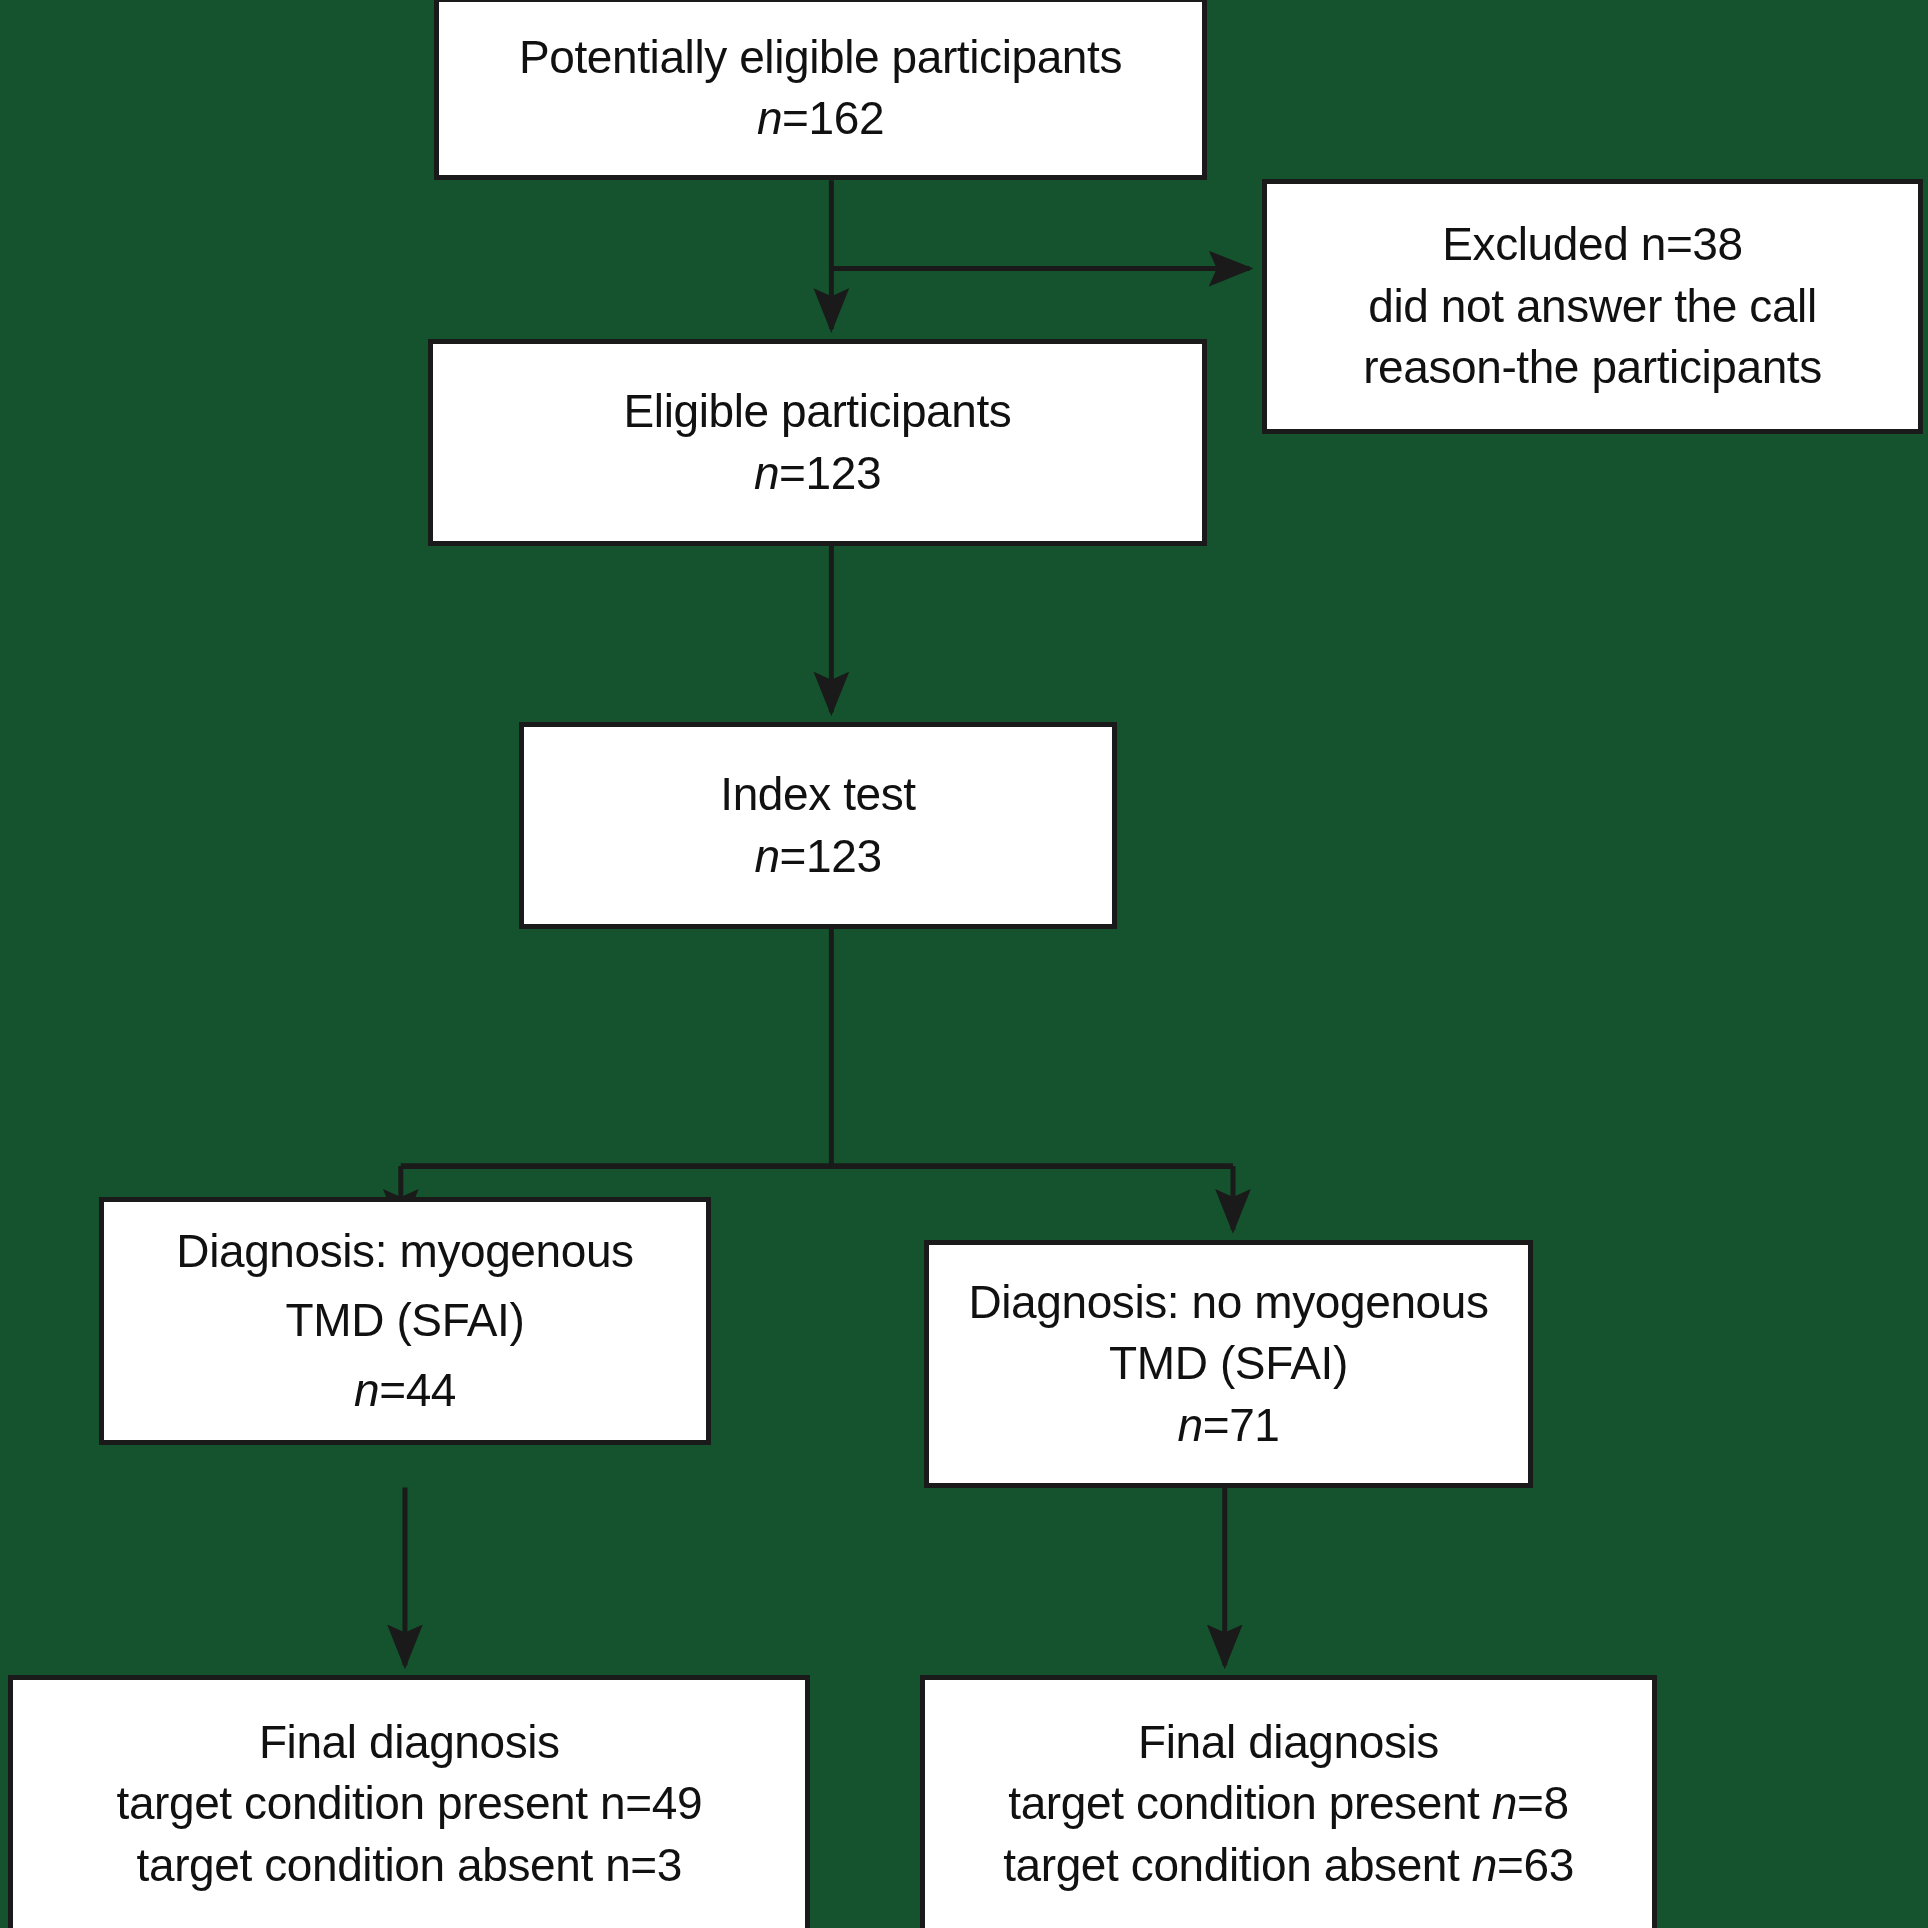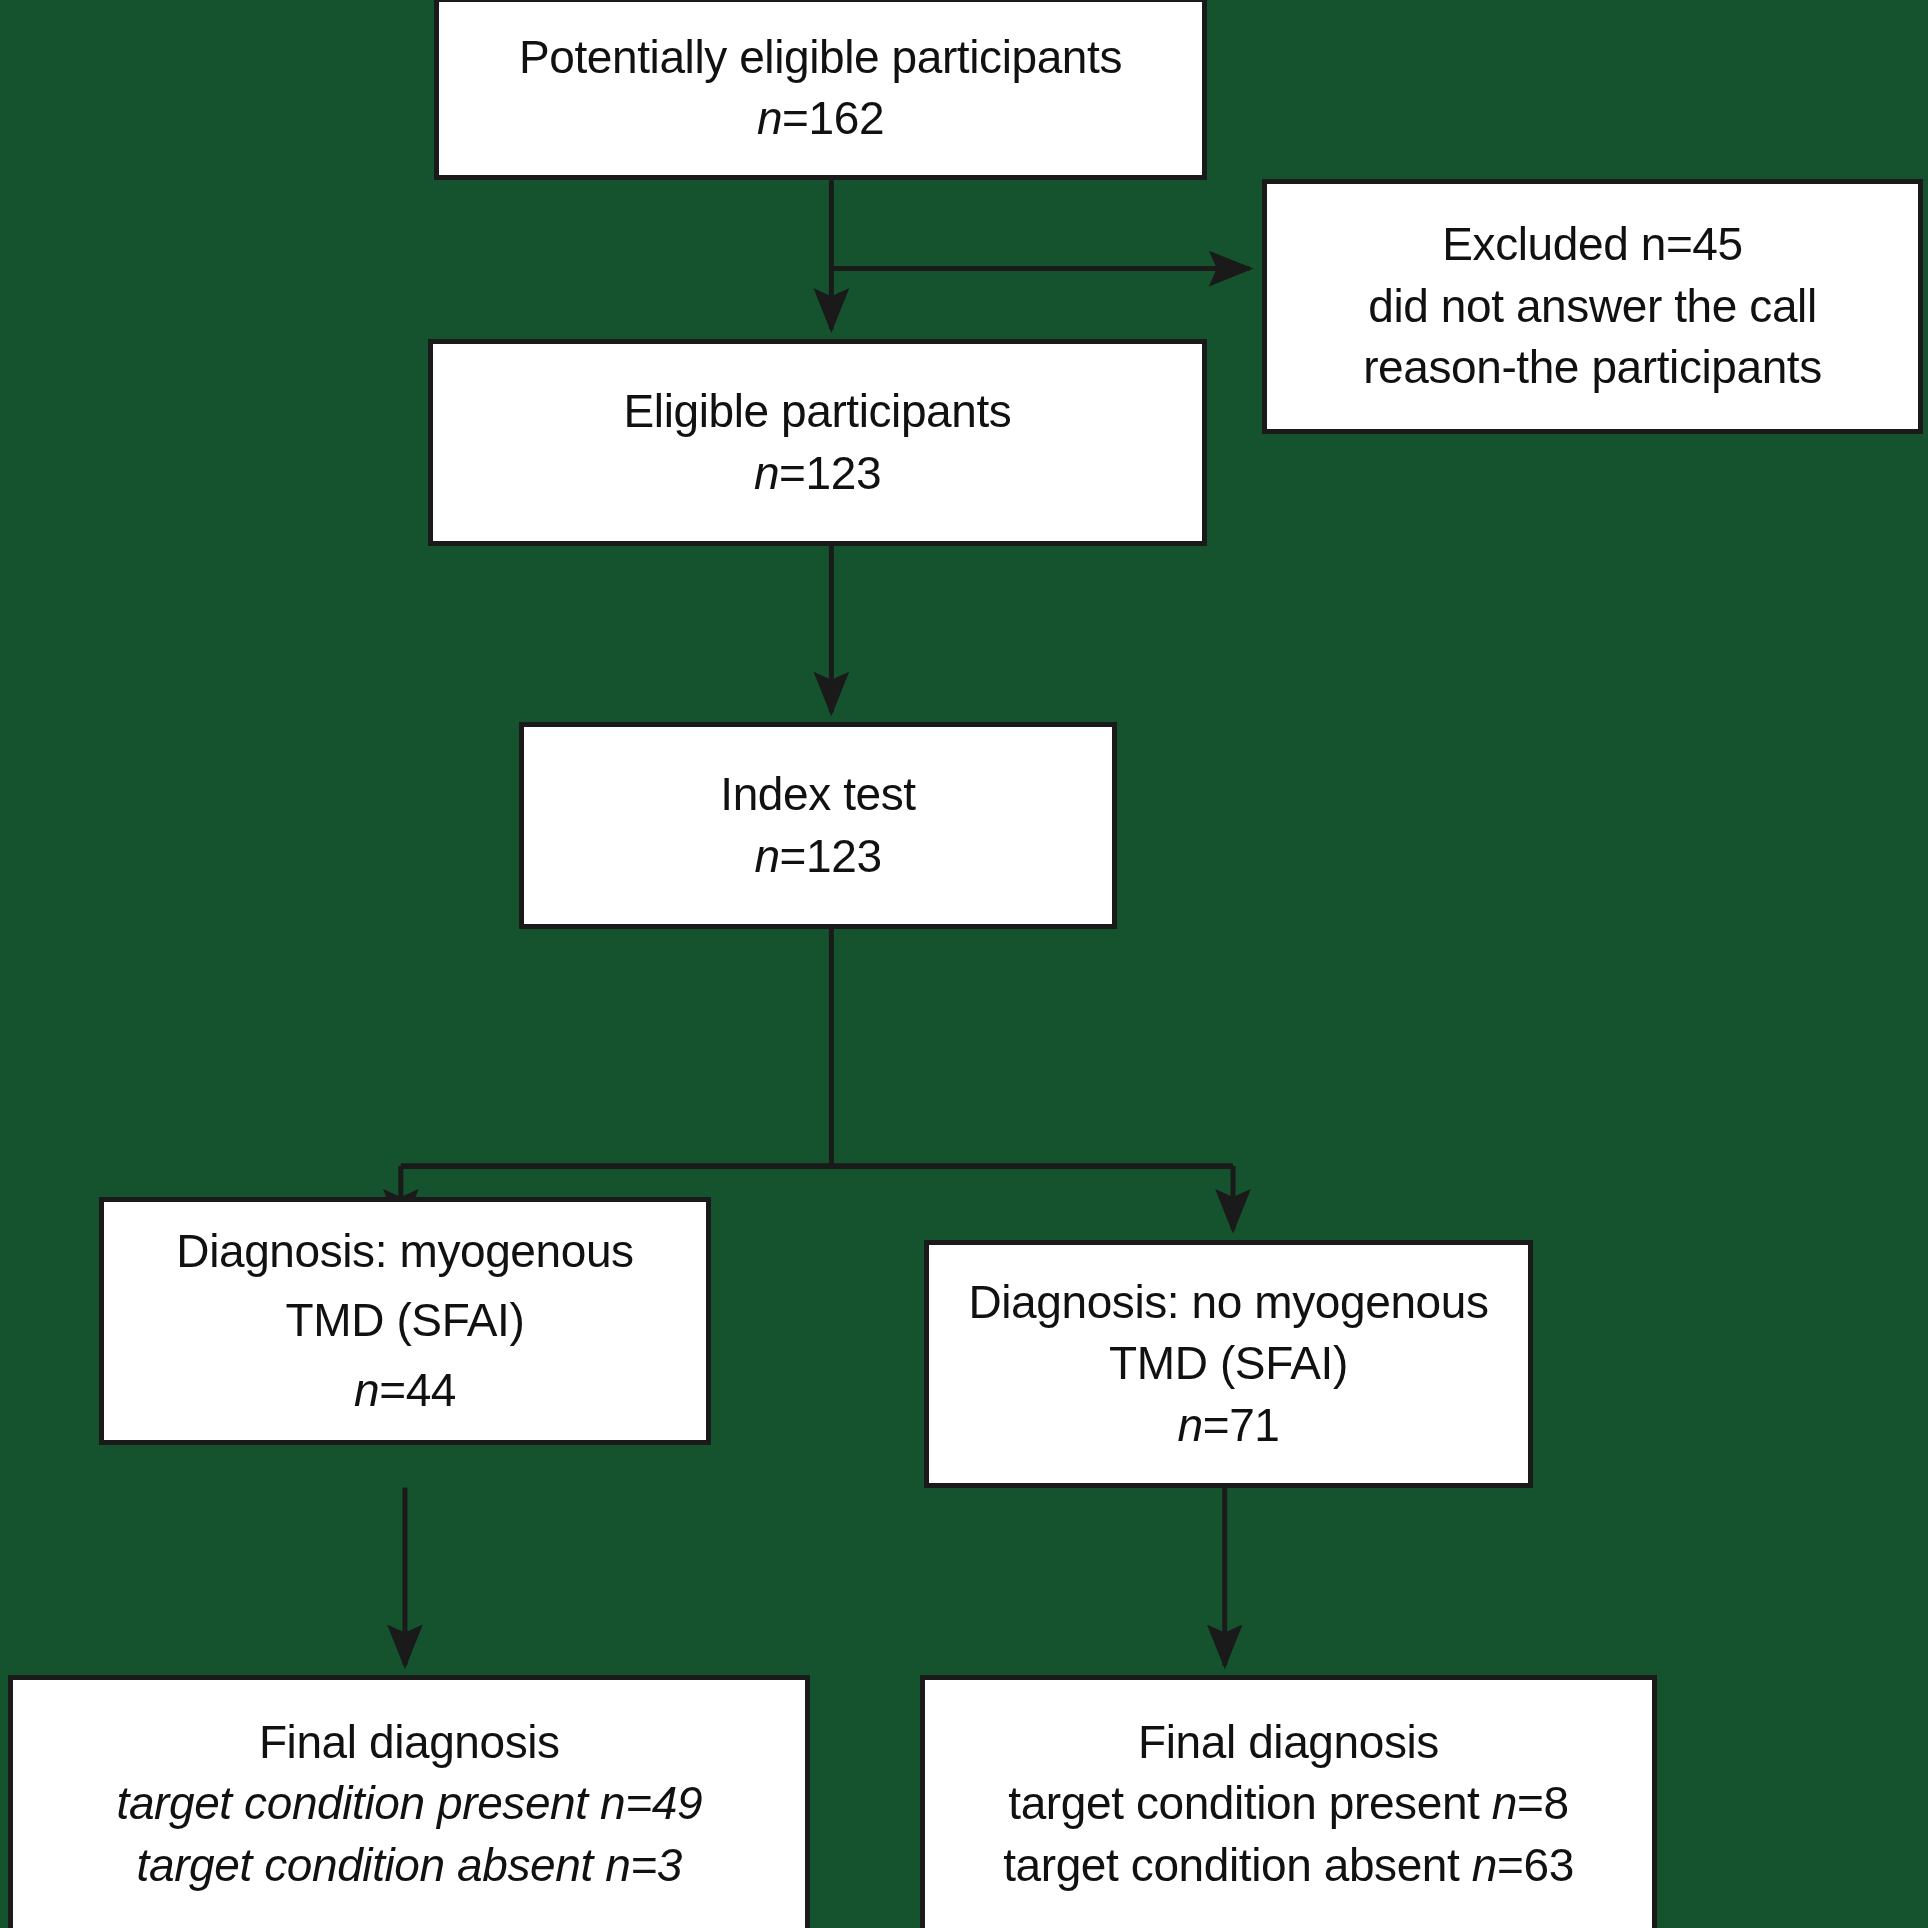--- a/index.html
+++ b/index.html
@@ -29,21 +29,21 @@
     text-align: center;
     color: #111111;
     font-size: 46px;
     line-height: 1.34;
     letter-spacing: -0.4px;
   }
   .node .line {
     display: block;
     white-space: nowrap;
   }
-  .ital { font-style: italic; }
+  .ital { }
   .n-ital { font-style: italic; }
 
   svg.edges {
     position: absolute;
     left: 0;
     top: 0;
     width: 1928px;
     height: 1928px;
     pointer-events: none;
   }
@@ -97,21 +97,21 @@
       <path d="M 1482,1800 L 1482,2015" stroke="#1a1a1a" stroke-width="6" fill="none" marker-end="url(#arrow)"></path>
     </g>
   </svg>
 
   <div class="node" id="node-potential">
     <span class="line">Potentially eligible participants</span>
     <span class="line"><i class="n-ital">n</i><span>=162</span></span>
   </div>
 
   <div class="node" id="node-excluded">
-    <span class="line">Excluded n=45</span>
+    <span class="line">Excluded n=38</span>
     <span class="line">did not answer the call</span>
     <span class="line">reason-the participants</span>
   </div>
 
   <div class="node" id="node-eligible">
     <span class="line">Eligible participants</span>
     <span class="line"><i class="n-ital">n</i><span>=123</span></span>
   </div>
 
   <div class="node" id="node-index">

